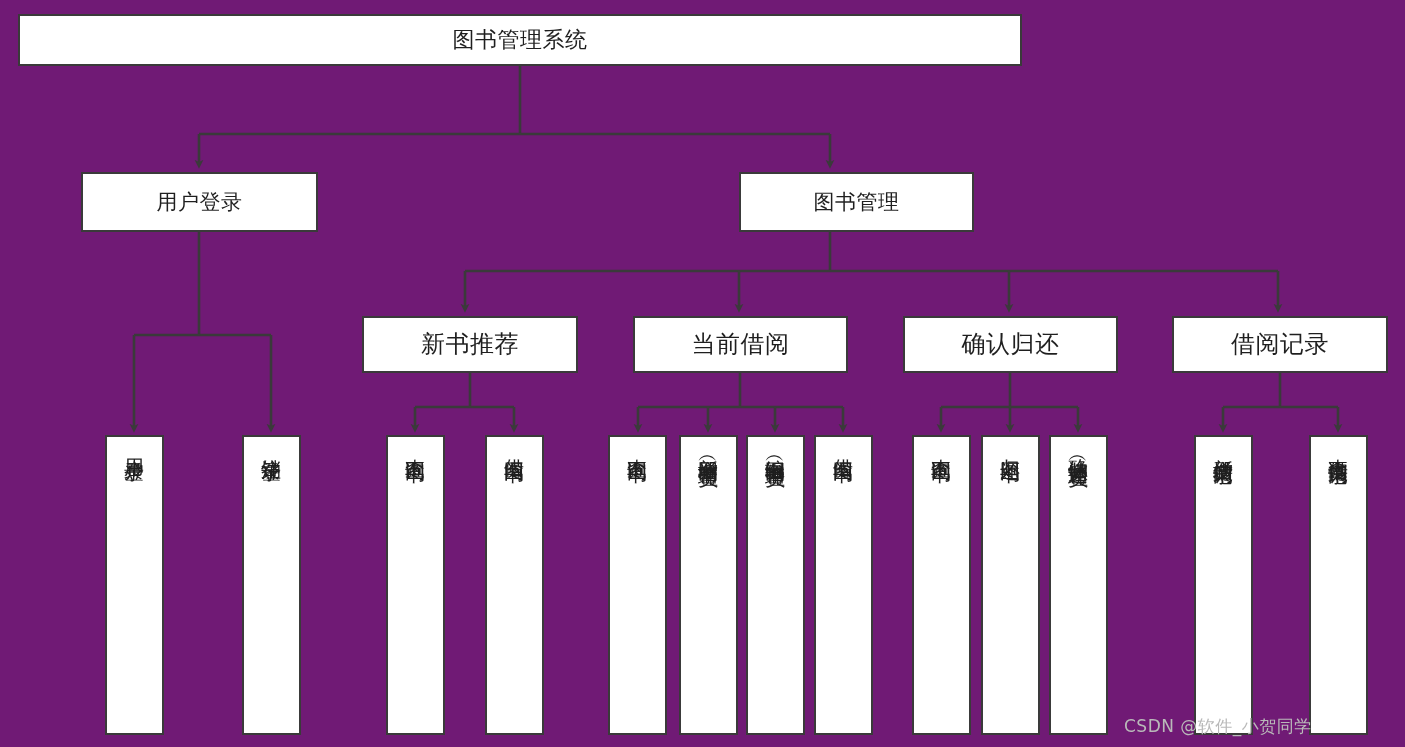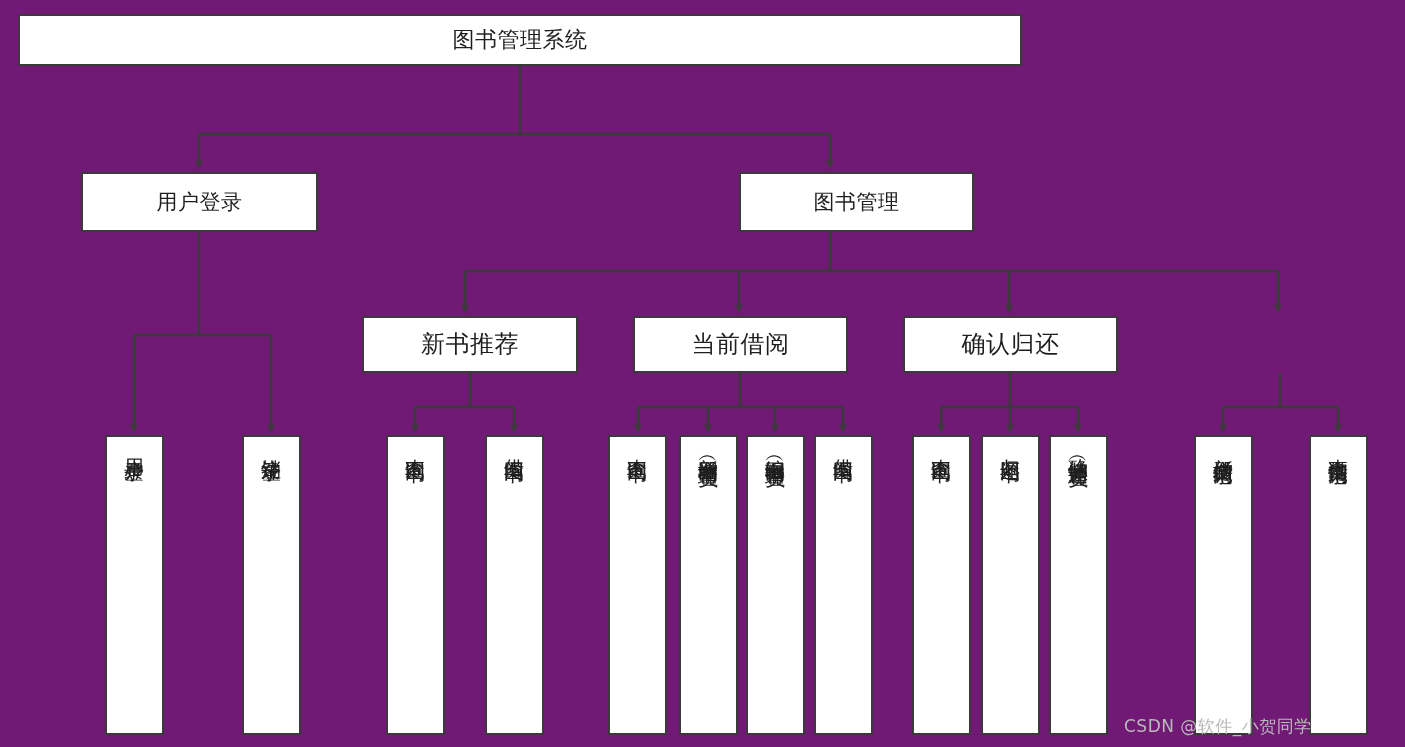--- a/index.html
+++ b/index.html
@@ -144,20 +144,23 @@
   </div>
 
   <div class="node lvl3" style="left:633px; top:316px; width:215px; height:57px;">
     <span class="node-label">当前借阅</span>
   </div>
 
   <div class="node lvl3" style="left:903px; top:316px; width:215px; height:57px;">
     <span class="node-label">确认归还</span>
   </div>
 
+  <div class="node lvl3" style="left:1172px; top:316px; width:216px; height:57px;">
+    <span class="node-label">借阅记录</span>
+  </div>
 
   <div class="node vert" style="left:105px; top:435px; width:59px; height:300px;">
     <span class="node-label">用户登录</span>
   </div>
   <div class="node vert" style="left:242px; top:435px; width:59px; height:300px;">
     <span class="node-label">注销登录</span>
   </div>
 
   <div class="node vert" style="left:386px; top:435px; width:59px; height:300px;">
     <span class="node-label">查询图书</span>

